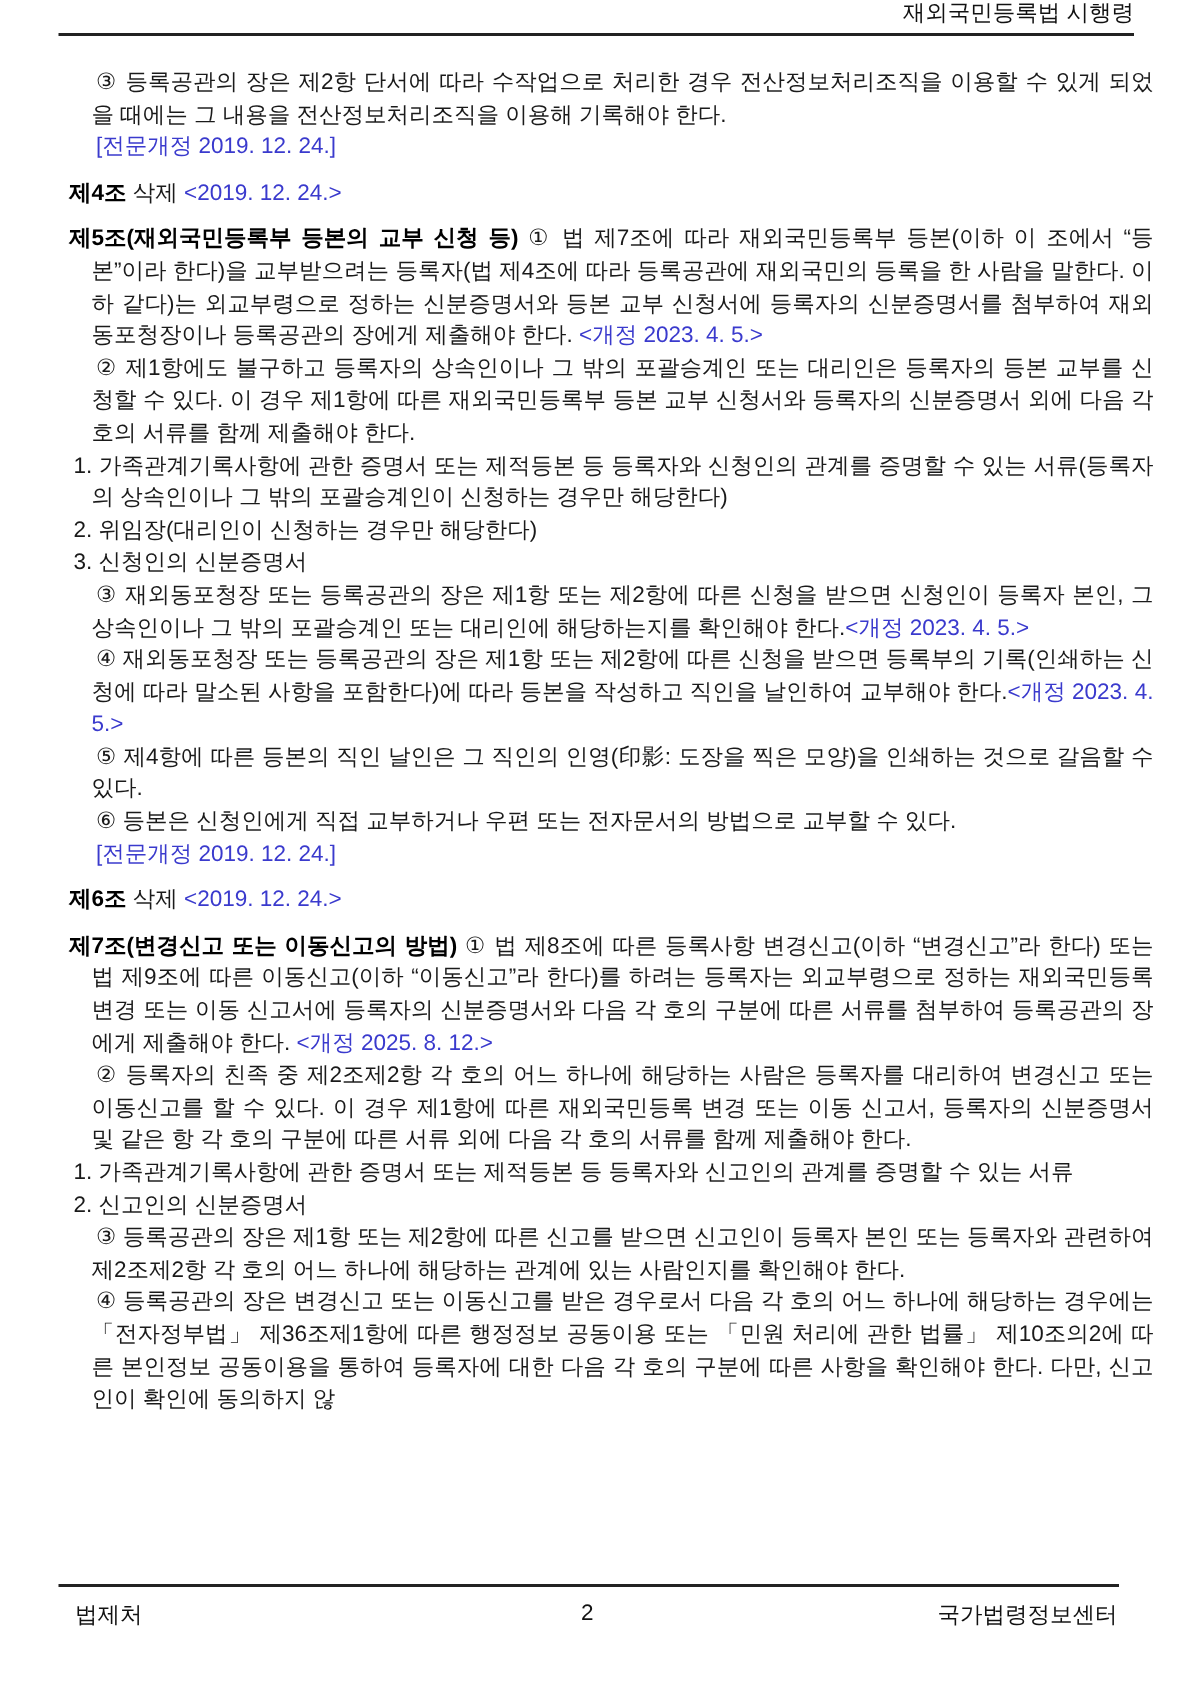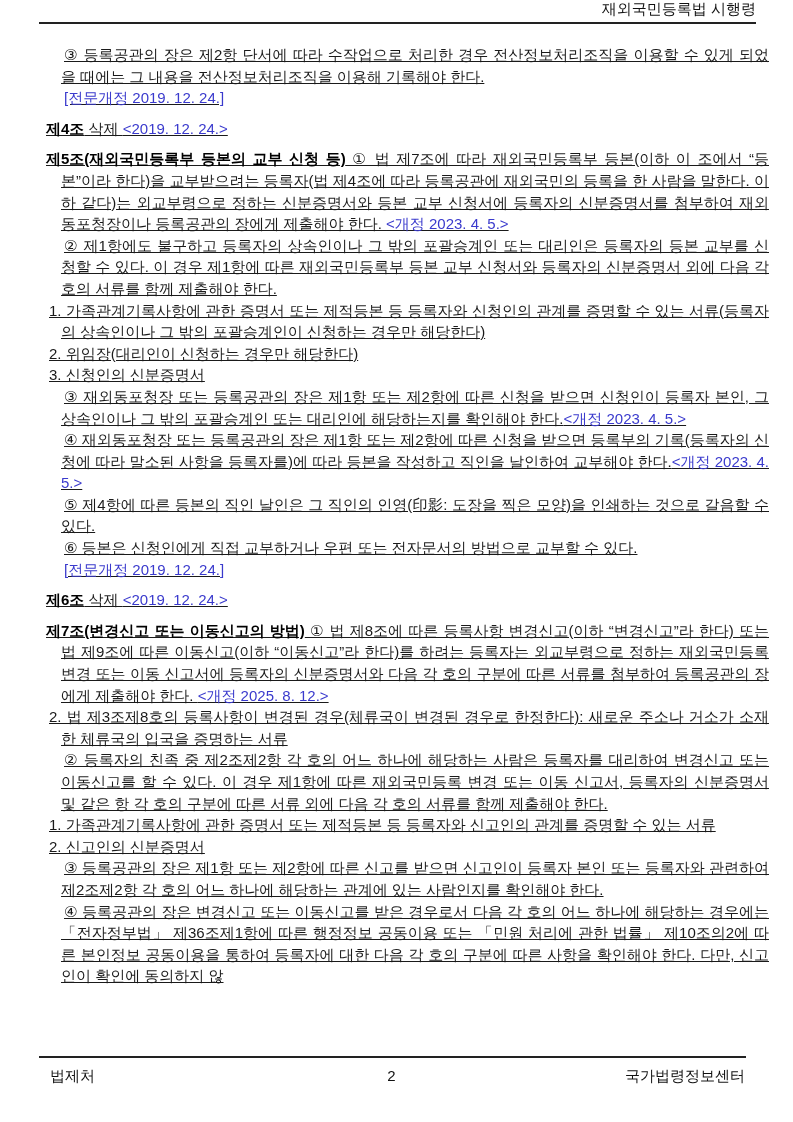--- a/index.html
+++ b/index.html
@@ -23,21 +23,20 @@
   }
   .rule { height: 2px; background: var(--rule); margin: 0 37px 0 39px; }
 
   .doc-body {
     padding: 20px 24px 0 46px;
     font-size: 15px;
     line-height: 21.6px;
     text-align: justify;
     word-break: break-all;
     color: var(--ink);
-    text-decoration: underline;
   }
   .section { margin-top: 9px; }
   .section:first-child { margin-top: 0; }
   .doc-body p { margin: 0; }
   p.article { padding-left: 15px; text-indent: -15px; }
   p.para    { padding-left: 15px; text-indent: 3px; }
   p.item    { padding-left: 15px; text-indent: -12px; }
   .bold { font-weight: bold; color: #000; }
   .blue { color: var(--amend-blue); }
 
@@ -66,31 +65,30 @@
     <div class="section">
       <p class="article"><span class="bold">제4조</span><span> 삭제 </span><span class="blue">&lt;2019. 12. 24.&gt;</span></p>
     </div>
     <div class="section">
       <p class="article"><span class="bold">제5조(재외국민등록부 등본의 교부 신청 등)</span><span> ① 법 제7조에 따라 재외국민등록부 등본(이하 이 조에서 “등본”이라 한다)을 교부받으려는 등록자(법 제4조에 따라 등록공관에 재외국민의 등록을 한 사람을 말한다. 이하 같다)는 외교부령으로 정하는 신분증명서와 등본 교부 신청서에 등록자의 신분증명서를 첨부하여 재외동포청장이나 등록공관의 장에게 제출해야 한다. </span><span class="blue">&lt;개정 2023. 4. 5.&gt;</span></p>
       <p class="para"><span>② 제1항에도 불구하고 등록자의 상속인이나 그 밖의 포괄승계인 또는 대리인은 등록자의 등본 교부를 신청할 수 있다. 이 경우 제1항에 따른 재외국민등록부 등본 교부 신청서와 등록자의 신분증명서 외에 다음 각 호의 서류를 함께 제출해야 한다.</span></p>
       <p class="item"><span>1. 가족관계기록사항에 관한 증명서 또는 제적등본 등 등록자와 신청인의 관계를 증명할 수 있는 서류(등록자의 상속인이나 그 밖의 포괄승계인이 신청하는 경우만 해당한다)</span></p>
       <p class="item"><span>2. 위임장(대리인이 신청하는 경우만 해당한다)</span></p>
       <p class="item"><span>3. 신청인의 신분증명서</span></p>
       <p class="para"><span>③ 재외동포청장 또는 등록공관의 장은 제1항 또는 제2항에 따른 신청을 받으면 신청인이 등록자 본인, 그 상속인이나 그 밖의 포괄승계인 또는 대리인에 해당하는지를 확인해야 한다.</span><span class="blue">&lt;개정 2023. 4. 5.&gt;</span></p>
-      <p class="para"><span>④ 재외동포청장 또는 등록공관의 장은 제1항 또는 제2항에 따른 신청을 받으면 등록부의 기록(등록자의 신청에 따라 말소된 사항을 등록자를)에 따라 등본을 작성하고 직인을 날인하여 교부해야 한다.</span><span class="blue">&lt;개정 2023. 4. 5.&gt;</span></p>
+      <p class="para"><span>④ 재외동포청장 또는 등록공관의 장은 제1항 또는 제2항에 따른 신청을 받으면 등록부의 기록(인쇄하는 신청에 따라 말소된 사항을 포함한다)에 따라 등본을 작성하고 직인을 날인하여 교부해야 한다.</span><span class="blue">&lt;개정 2023. 4. 5.&gt;</span></p>
       <p class="para"><span>⑤ 제4항에 따른 등본의 직인 날인은 그 직인의 인영(印影: 도장을 찍은 모양)을 인쇄하는 것으로 갈음할 수 있다.</span></p>
       <p class="para"><span>⑥ 등본은 신청인에게 직접 교부하거나 우편 또는 전자문서의 방법으로 교부할 수 있다.</span></p>
       <p class="para"><span class="blue">[전문개정 2019. 12. 24.]</span></p>
     </div>
     <div class="section">
       <p class="article"><span class="bold">제6조</span><span> 삭제 </span><span class="blue">&lt;2019. 12. 24.&gt;</span></p>
     </div>
     <div class="section">
       <p class="article"><span class="bold">제7조(변경신고 또는 이동신고의 방법)</span><span> ① 법 제8조에 따른 등록사항 변경신고(이하 “변경신고”라 한다) 또는 법 제9조에 따른 이동신고(이하 “이동신고”라 한다)를 하려는 등록자는 외교부령으로 정하는 재외국민등록 변경 또는 이동 신고서에 등록자의 신분증명서와 다음 각 호의 구분에 따른 서류를 첨부하여 등록공관의 장에게 제출해야 한다. </span><span class="blue">&lt;개정 2025. 8. 12.&gt;</span></p>
-      <p class="item"><span>2. 법 제3조제8호의 등록사항이 변경된 경우(체류국이 변경된 경우로 한정한다): 새로운 주소나 거소가 소재한 체류국의 입국을 증명하는 서류</span></p>
       <p class="para"><span>② 등록자의 친족 중 제2조제2항 각 호의 어느 하나에 해당하는 사람은 등록자를 대리하여 변경신고 또는 이동신고를 할 수 있다. 이 경우 제1항에 따른 재외국민등록 변경 또는 이동 신고서, 등록자의 신분증명서 및 같은 항 각 호의 구분에 따른 서류 외에 다음 각 호의 서류를 함께 제출해야 한다.</span></p>
       <p class="item"><span>1. 가족관계기록사항에 관한 증명서 또는 제적등본 등 등록자와 신고인의 관계를 증명할 수 있는 서류</span></p>
       <p class="item"><span>2. 신고인의 신분증명서</span></p>
       <p class="para"><span>③ 등록공관의 장은 제1항 또는 제2항에 따른 신고를 받으면 신고인이 등록자 본인 또는 등록자와 관련하여 제2조제2항 각 호의 어느 하나에 해당하는 관계에 있는 사람인지를 확인해야 한다.</span></p>
       <p class="para"><span>④ 등록공관의 장은 변경신고 또는 이동신고를 받은 경우로서 다음 각 호의 어느 하나에 해당하는 경우에는 「전자정부법」 제36조제1항에 따른 행정정보 공동이용 또는 「민원 처리에 관한 법률」 제10조의2에 따른 본인정보 공동이용을 통하여 등록자에 대한 다음 각 호의 구분에 따른 사항을 확인해야 한다. 다만, 신고인이 확인에 동의하지 않</span></p>
     </div>
   </main>
 
 <footer class="page-footer">
   <div class="rule"></div>

